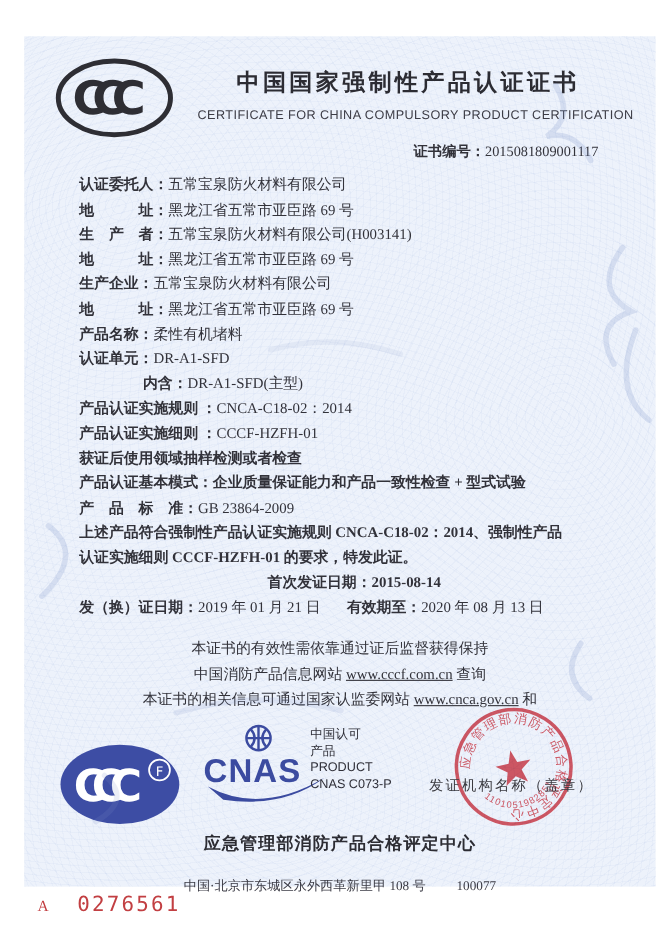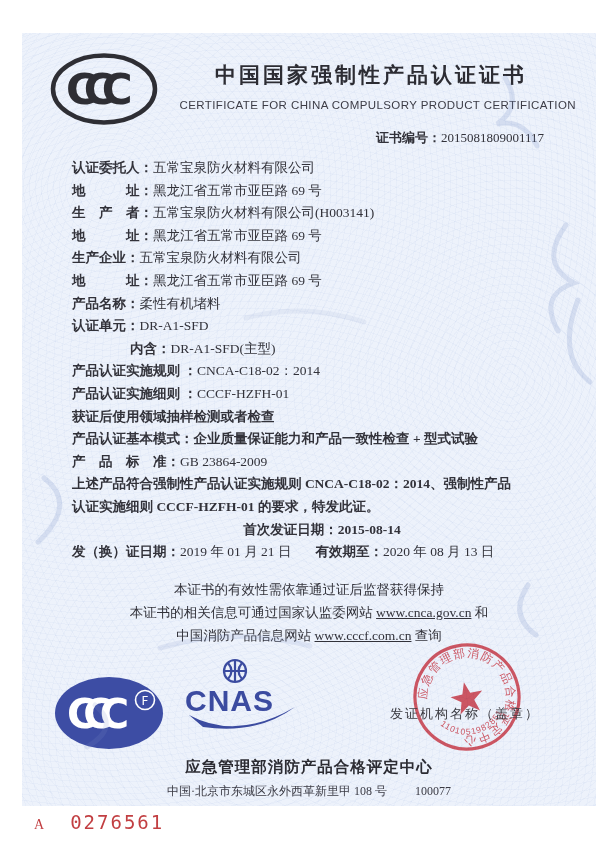--- a/index.html
+++ b/index.html
@@ -30,21 +30,21 @@
   .u{text-decoration:underline;}
   .logos{position:relative;height:102px;margin-top:6px;}
   .cccf-logo{position:absolute;left:30px;top:18px;}
   .cnas-logo{position:absolute;left:153px;top:4px;}
   .accred{position:absolute;left:260px;top:8px;font-family:"Liberation Sans","DejaVu Sans",sans-serif;
           font-size:11.5px;line-height:15px;color:#2f2f38;}
   .stamp{position:absolute;left:345px;top:-26px;opacity:0.88;mix-blend-mode:multiply;}
   .stamp-label{position:absolute;left:368px;top:52px;font-size:13px;letter-spacing:2px;
                color:#3a3a40;z-index:3;text-align:right;}
   .org{text-align:center;font-size:15.5px;font-weight:bold;letter-spacing:1px;margin-top:2px;color:#2c2c33;}
-  .addr{text-align:center;font-size:12px;margin-top:5px;color:#3a3a44;}
+  .addr{text-align:center;font-size:12px;margin-top:19px;color:#3a3a44;}
   .site{text-align:center;font-size:12px;margin-top:2px;color:#3a3a44;}
   .postcode{display:inline-block;margin-left:28px;}
   .serial{position:absolute;left:34px;top:811px;color:#c23f42;}
   .ser-a{font-size:14px;margin-right:26px;}
   .ser-n{font-family:"DejaVu Sans Mono",monospace;font-size:19px;letter-spacing:2px;}
   .hand{position:absolute;left:0;top:0;pointer-events:none;z-index:4;}
   .hand path{stroke:#7b90c7;opacity:0.22;fill:none;stroke-width:5;stroke-linecap:round;}
 </style>
 </head>
 <body>
@@ -87,41 +87,47 @@
       <div class="row center strong">
         <span>首次发证日期：</span><span>2015-08-14</span>
       </div>
       <div class="row">
         <span class="lbl">发（换）证日期：</span><span class="val">2019 年 01 月 21 日</span><span class="spacer"></span><span class="lbl">有效期至：</span><span class="val">2020 年 08 月 13 日</span>
       </div>
     </div>
 
     <div class="notices">
       <div>本证书的有效性需依靠通过证后监督获得保持</div>
+      <div><span>中国消防产品信息网站 </span><span class="u">www.cccf.com.cn</span><span> 查询</span></div>
       <div><span>本证书的相关信息可通过国家认监委网站 </span><span class="u">www.cnca.gov.cn</span><span> 和</span></div>
-      <div><span>中国消防产品信息网站 </span><span class="u">www.cccf.com.cn</span><span> 查询</span></div>
     </div>
 
     <div class="logos">
       <svg class="cccf-logo" width="118" height="86" viewBox="0 0 118 86">
         <ellipse cx="57" cy="42" rx="54" ry="36" fill="#3d4da4"></ellipse>
         <text x="15" y="57" font-size="40" font-weight="bold" fill="#ffffff" font-family="DejaVu Sans, sans-serif" style="letter-spacing:-13px">CCC</text>
         <circle cx="93" cy="29" r="9.5" fill="none" stroke="#ffffff" stroke-width="1.6"></circle>
         <text x="89.5" y="34" font-size="12" fill="#ffffff" font-family="DejaVu Sans, sans-serif">F</text>
       </svg>
 
       <svg class="cnas-logo" width="130" height="86" viewBox="0 0 130 86">
         <g stroke="#3b4ba0" fill="none" stroke-width="2.2">
           <circle cx="60" cy="14" r="11"></circle>
           <path d="M49,14 h22 M60,3 v22 M53,6 q7,8 0,16 M67,6 q-7,8 0,16"></path>
         </g>
         <text x="10" y="54" font-size="30" font-weight="bold" fill="#3b4ba0" font-family="Liberation Sans, DejaVu Sans, sans-serif" style="letter-spacing:1px">CNAS</text>
         <path d="M14,58 Q 62,84 120,50 Q 82,78 28,70 Z" fill="#3b4ba0"></path>
       </svg>
 
+      <div class="accred">
+        <div>中国认可</div>
+        <div>产品</div>
+        <div>PRODUCT</div>
+        <div>CNAS C073-P</div>
+      </div>
 
       <svg class="stamp" width="200" height="140" viewBox="0 0 200 140">
         <defs>
           <path id="ringTop" d="M 100,70 m -40,0 a 40,40 0 1,1 80,0 a 40,40 0 1,1 -80,0"></path>
           <path id="ringBottom" d="M 62,80 A 40,40 0 0 0 138,80"></path>
         </defs>
         <g transform="rotate(-12 100 70)">
           <circle cx="100" cy="70" r="52" fill="none" stroke="#d8434e" stroke-width="3.2"></circle>
           <polygon points="100,55 104,66.5 116.2,66.7 106.5,74.1 110,85.8 100,78.8 90,85.8 93.5,74.1 83.8,66.7 96,66.5" fill="#d8434e"></polygon>
           <text font-size="11.5" fill="#d8434e" style="letter-spacing:1.5px" font-family="Liberation Serif, serif">

